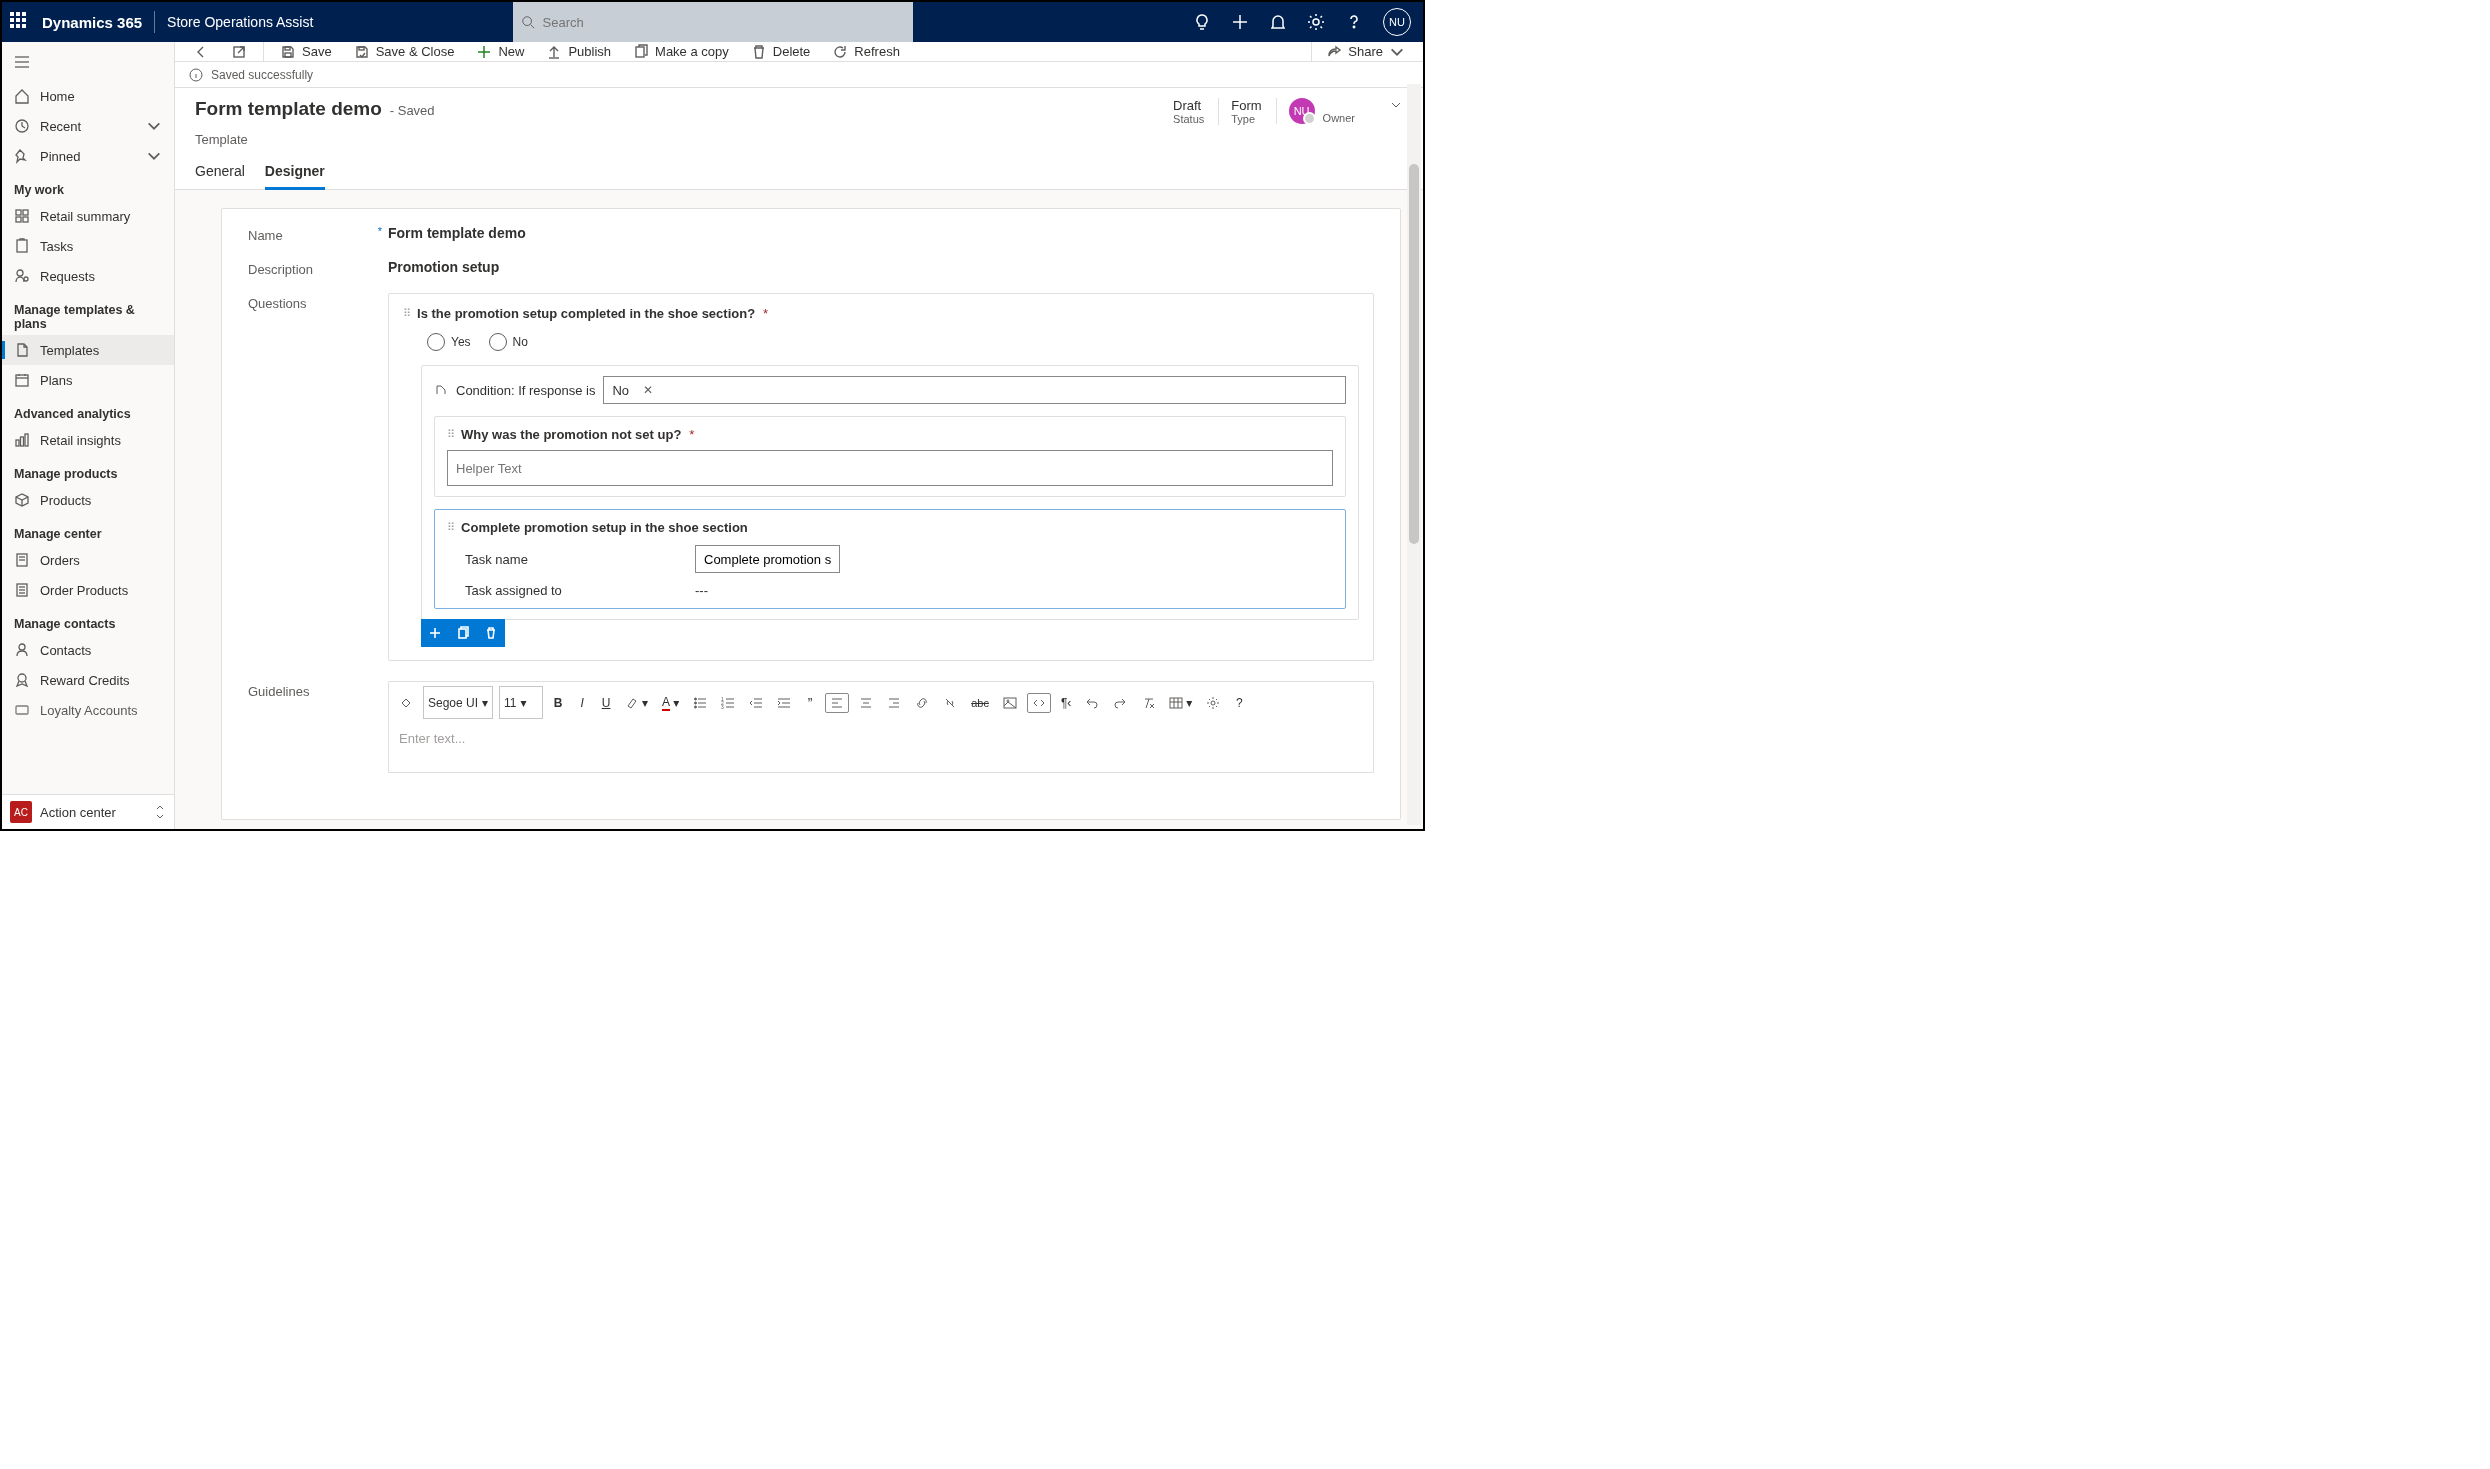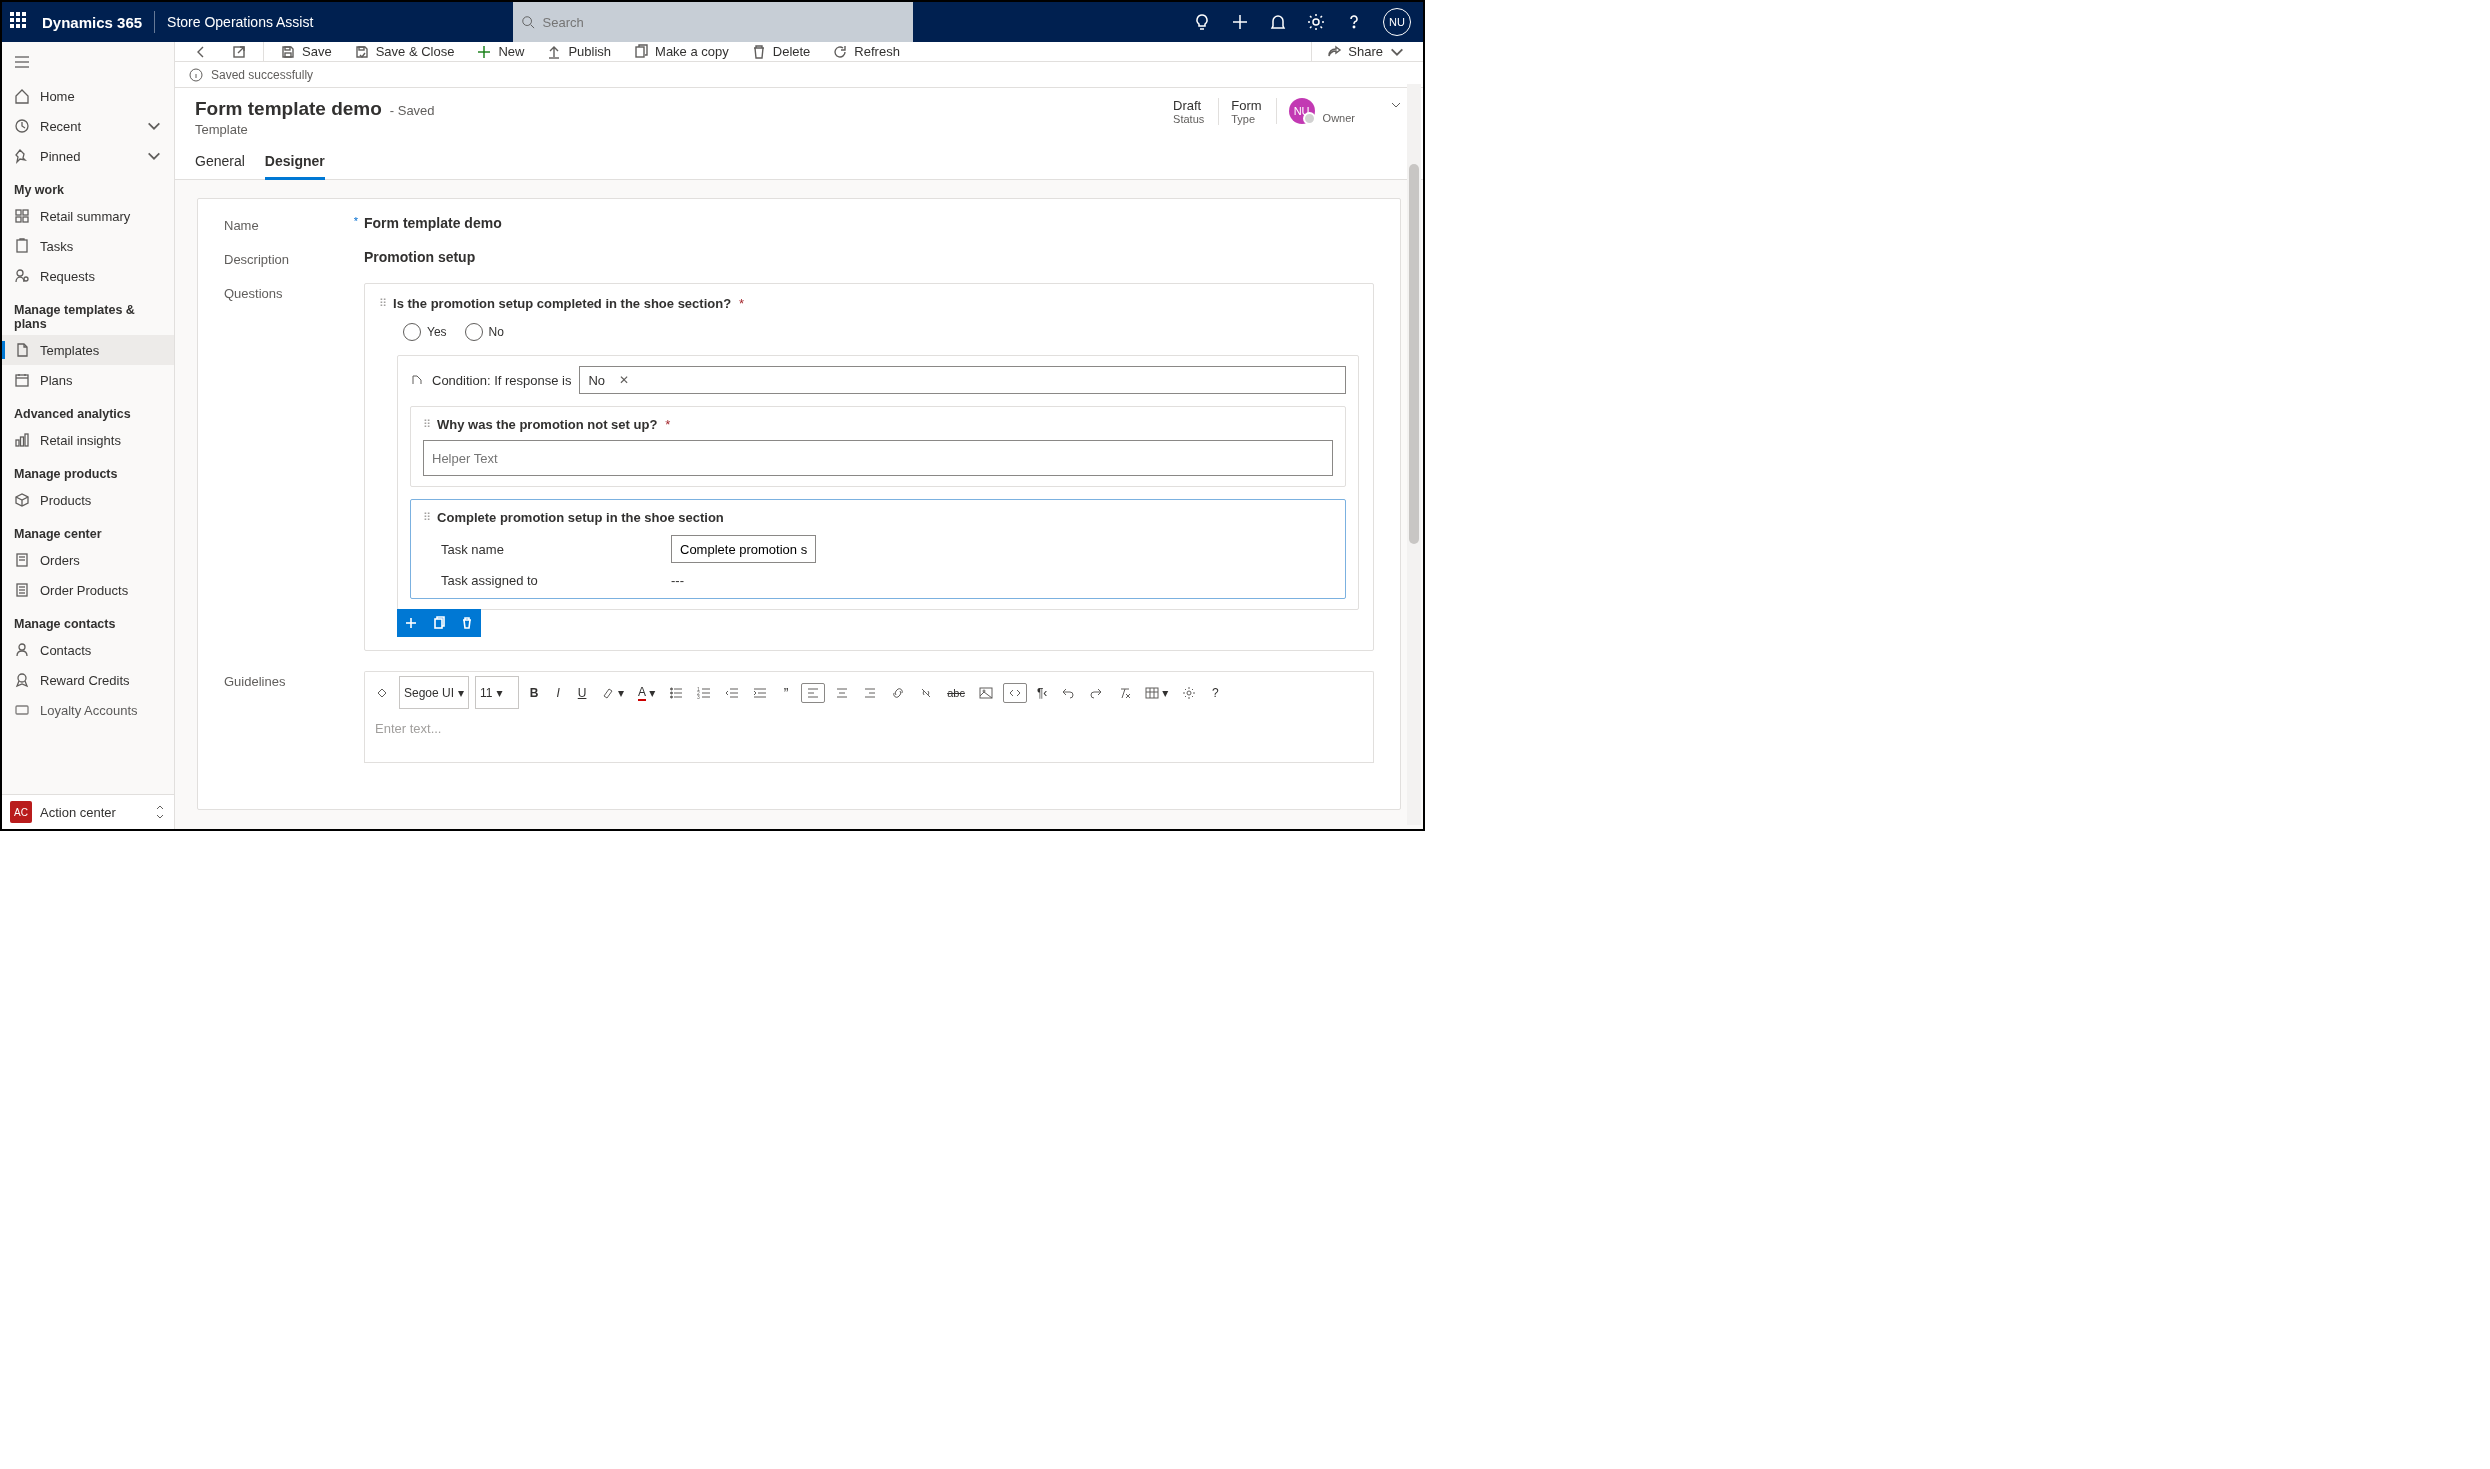--- a/index.html
+++ b/index.html
@@ -50,37 +50,37 @@
   .cmdbar .sep { width:1px; height:20px; background:#e1dfdd; margin:0 2px; }
   .cmdbar .right { margin-left:auto; display:flex; align-items:center; gap:4px; }
 
   .savedbar { height:26px; border-bottom:1px solid #e1dfdd; display:flex; align-items:center; padding:0 14px; gap:8px; font-size:12px; color:#605e5c; background:#fff; }
   .savedbar svg { width:14px; height:14px; stroke:#605e5c; fill:none; }
 
   .header { padding:10px 20px 0; display:flex; align-items:flex-start; background:#fff; }
   .headleft { flex:1; }
   .headtitle { font-size:19px; font-weight:600; display:inline; }
   .headsuffix { font-size:13px; color:#605e5c; margin-left:4px; }
-  .headsubtitle { font-size:13px; color:#605e5c; margin-top:2px; }
+  .headsubtitle { font-size:13px; color:#605e5c; margin-top:12px; }
   .headright { display:flex; align-items:flex-start; gap:14px; }
   .hmeta { text-align:left; border-left:1px solid #e1dfdd; padding-left:12px; }
   .hmeta:first-child { border-left:none; padding-left:0; }
   .hmeta .v { font-size:13px; }
   .hmeta .l { font-size:11px; color:#605e5c; }
   .owner-av { width:26px; height:26px; border-radius:50%; background:#c239b3; color:#fff; font-size:11px; display:flex; align-items:center; justify-content:center; position:relative; }
   .owner-av::after { content:""; position:absolute; right:-1px; bottom:-1px; width:9px; height:9px; border-radius:50%; background:#d1d1d1; border:2px solid #fff; }
   .headchev { margin-left:20px; cursor:pointer; }
 
   .tabs { display:flex; gap:20px; padding:10px 20px 0; border-bottom:1px solid #e1dfdd; background:#fff; }
   .tab { padding:6px 0 10px; font-size:14px; cursor:pointer; color:#323130; position:relative; }
   .tab.active { font-weight:600; }
   .tab.active::after { content:""; position:absolute; left:0; right:0; bottom:-1px; height:3px; background:#0078d4; }
 
   .formarea { flex:1; overflow:auto; padding:18px 22px; background:#faf9f8; position:relative; }
-  .formcard { background:#fff; border:1px solid #e1dfdd; border-radius:2px; padding:16px 26px 30px; }
+  .formcard { background:#fff; border:1px solid #e1dfdd; border-radius:2px; padding:16px 26px 30px;margin-left:24px; }
 
   .frow { display:flex; align-items:flex-start; margin-bottom:16px; }
   .flabel { width:140px; font-size:13px; color:#605e5c; padding-top:3px; position:relative; }
   .required-star { color:#006dd1; position:absolute; right:6px; top:0; font-size:11px;}
   .fvalue { flex:1; font-size:14px; font-weight:600; }
 
   .question-box { flex:1; border:1px solid #e1dfdd; border-radius:2px; padding:12px 14px; }
   .qline { display:flex; align-items:center; gap:8px; font-size:13px; }
   .grip { color:#a19f9d; cursor:grab; font-size:11px; letter-spacing:-2px;}
   .qtext { font-weight:600; }

